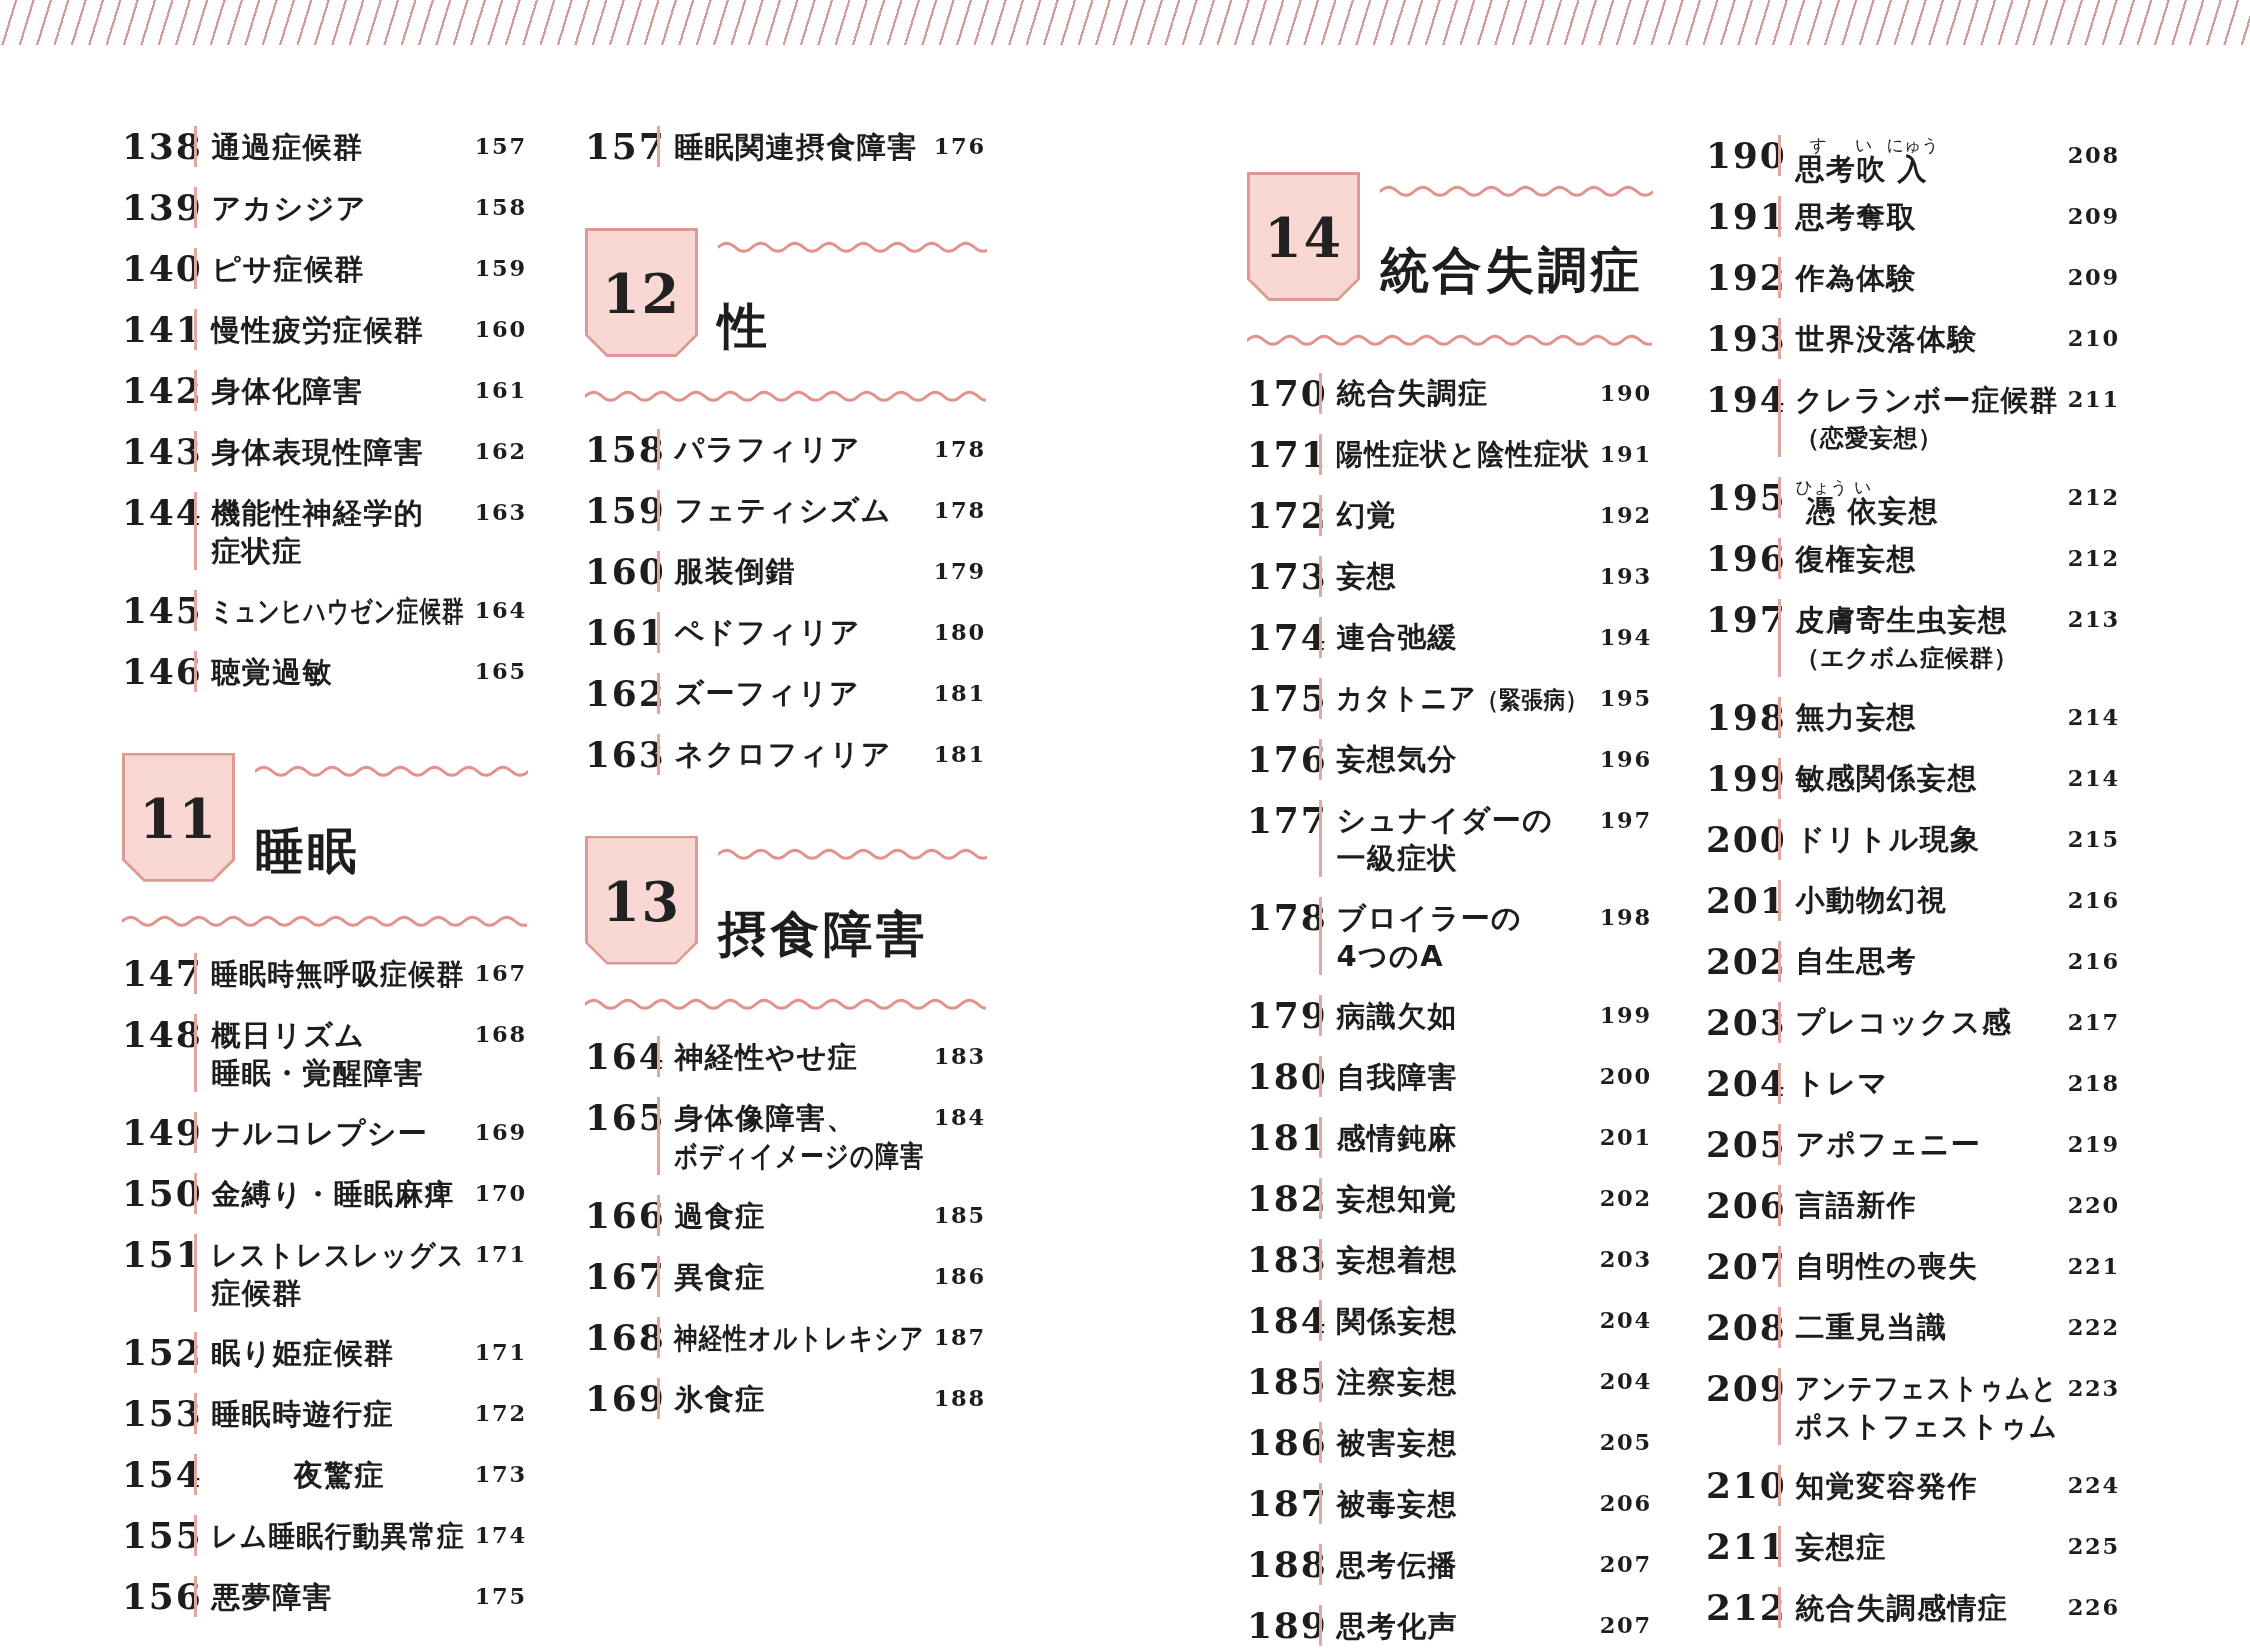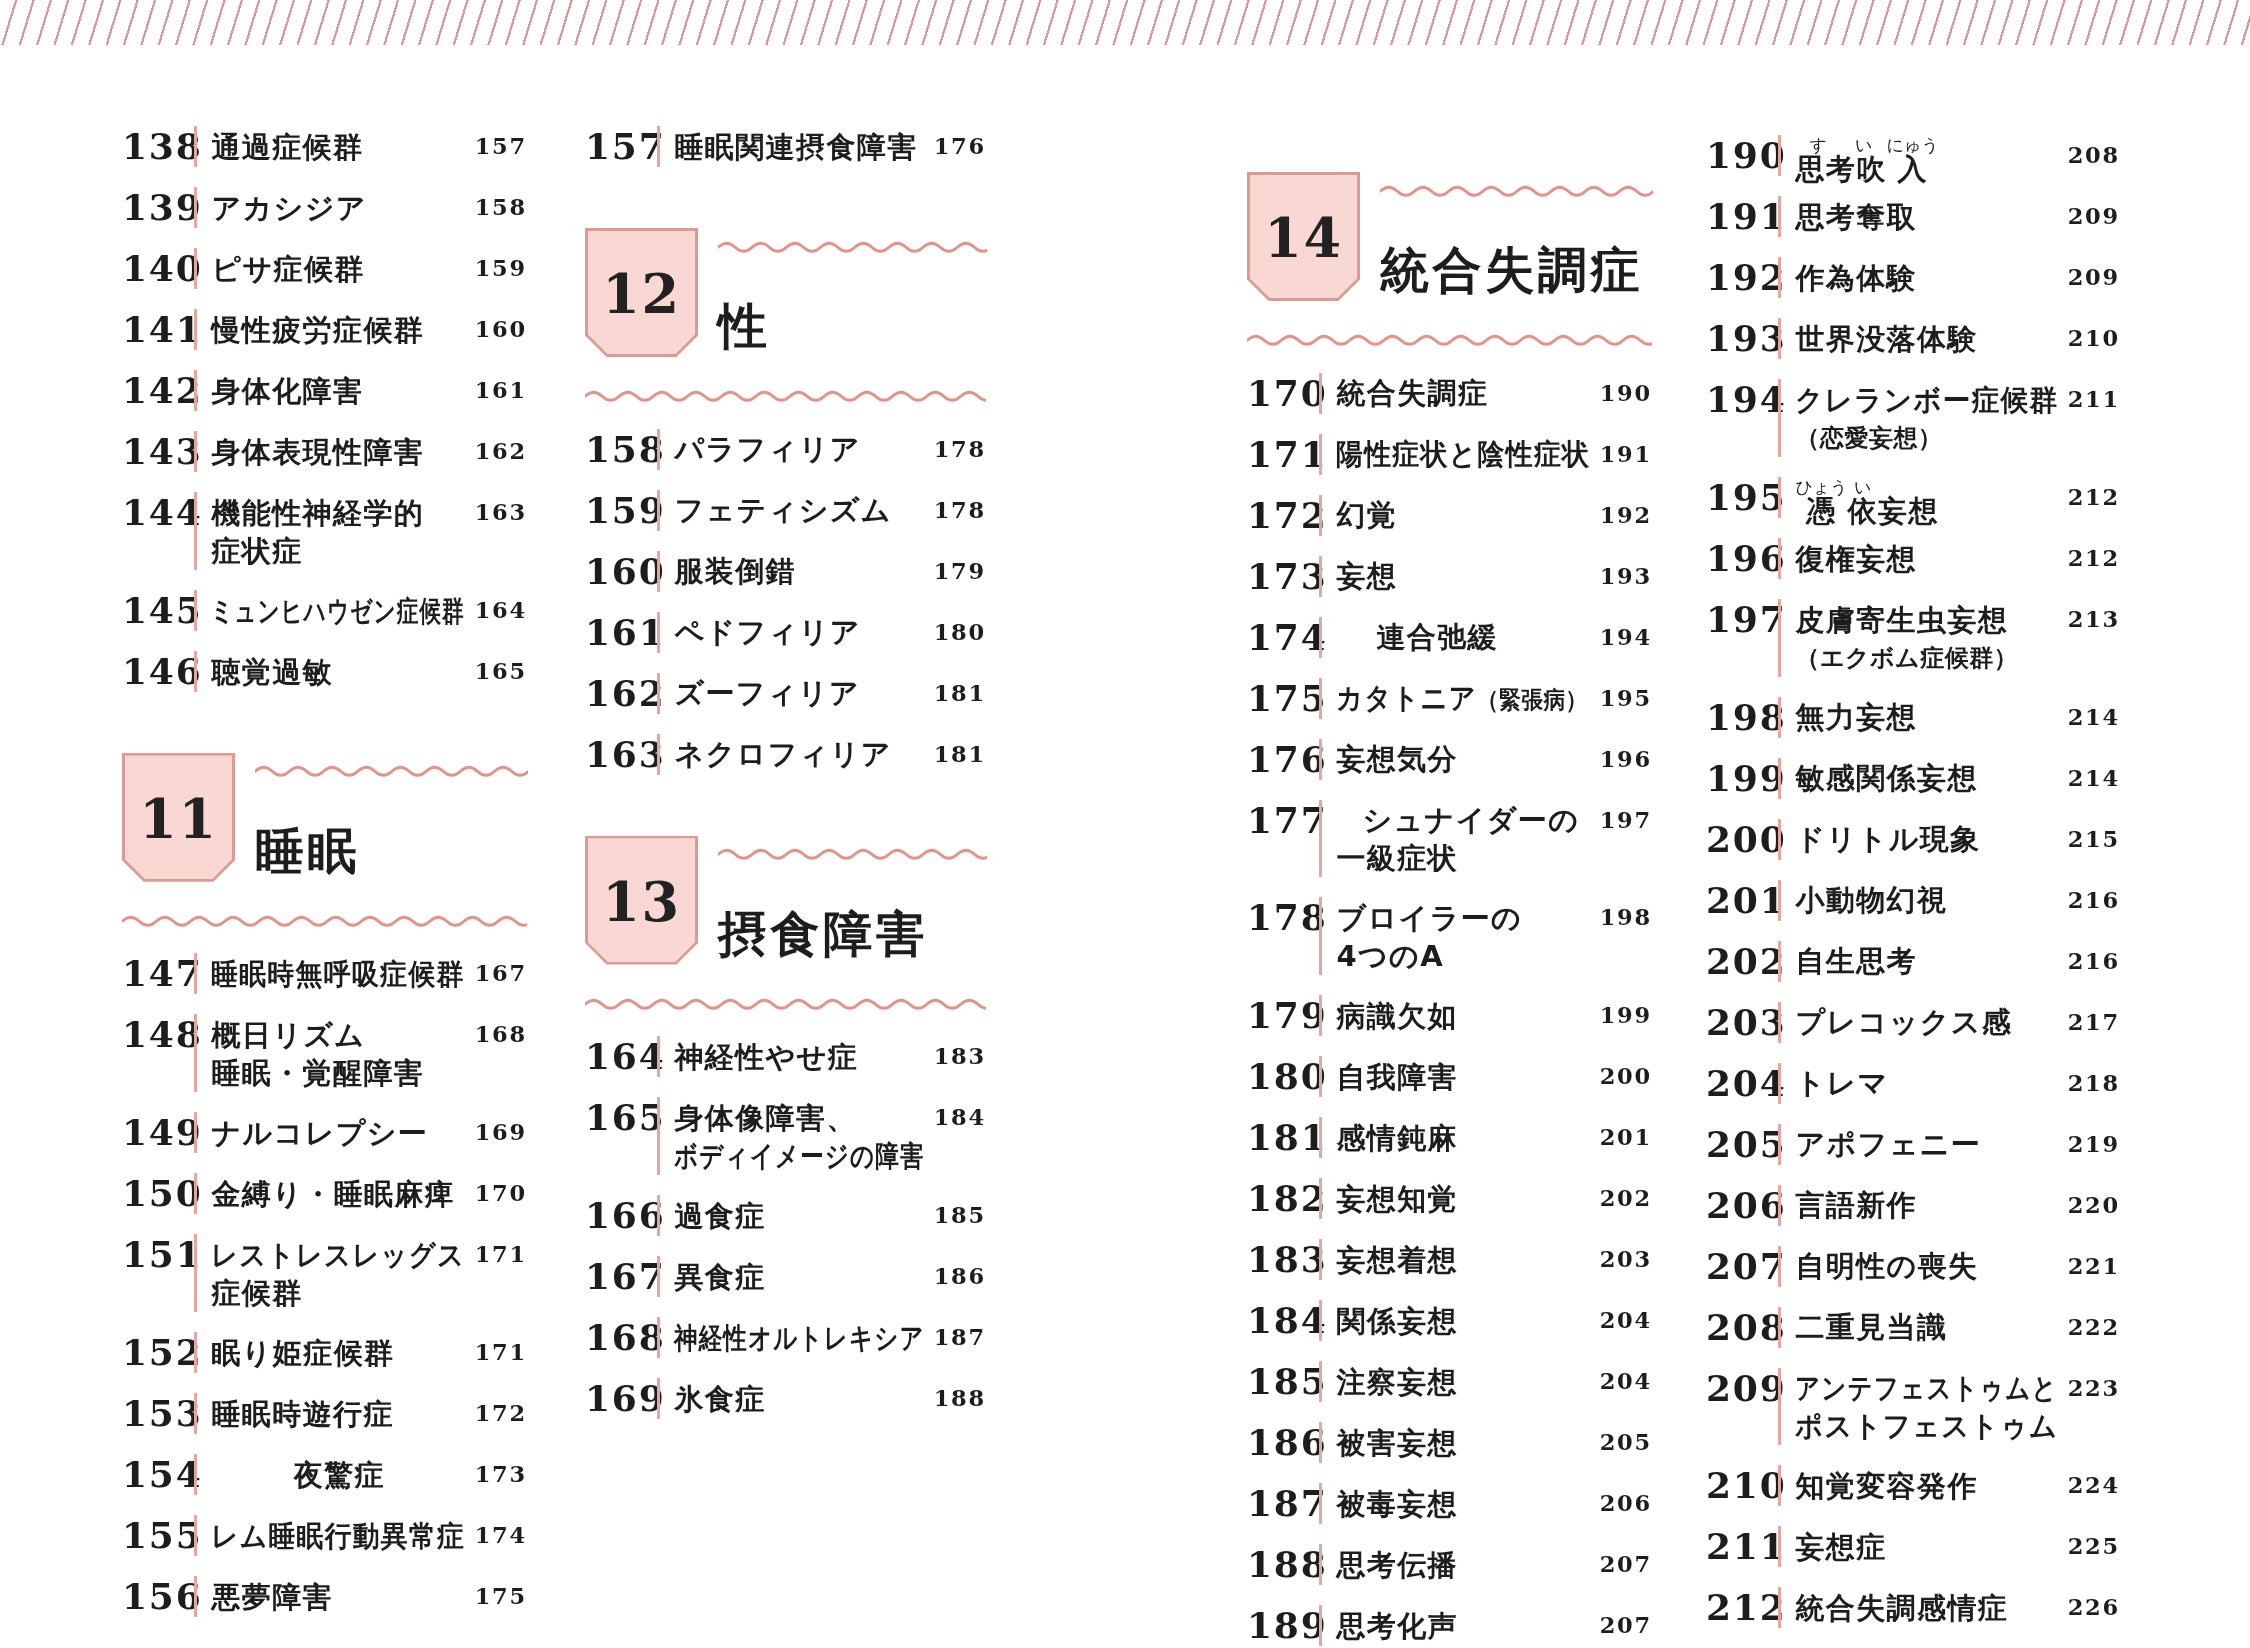--- a/index.html
+++ b/index.html
@@ -402,42 +402,42 @@
       <div class="entry">
         <span class="num">173</span>
         <span class="body">
           <span class="line" style="display: block;">妄想</span>
         </span>
         <span class="page">193</span>
       </div>
       <div class="entry">
         <span class="num">174</span>
         <span class="body">
-          <span class="line" style="display: block; margin-left: 40px;">連合弛緩</span>
+          <span class="line" style="display: block;">連合弛緩</span>
         </span>
         <span class="page">194</span>
       </div>
       <div class="entry">
         <span class="num">175</span>
         <span class="body">
           <span class="line" style="display: block; transform: scaleX(0.906149);"><span class="seg">カタトニア</span><span class="seg small">（緊張病）</span></span>
         </span>
         <span class="page">195</span>
       </div>
       <div class="entry">
         <span class="num">176</span>
         <span class="body">
           <span class="line" style="display: block;">妄想気分</span>
         </span>
         <span class="page">196</span>
       </div>
       <div class="entry">
         <span class="num">177</span>
         <span class="body">
-          <span class="line" style="display: block; margin-left: 26px;">シュナイダーの</span>
+          <span class="line" style="display: block;">シュナイダーの</span>
           <span class="line" style="display: block;">一級症状</span>
         </span>
         <span class="page">197</span>
       </div>
       <div class="entry">
         <span class="num">178</span>
         <span class="body">
           <span class="line" style="display: block;">ブロイラーの</span>
           <span class="line" style="display: block;">4つのA</span>
         </span>

